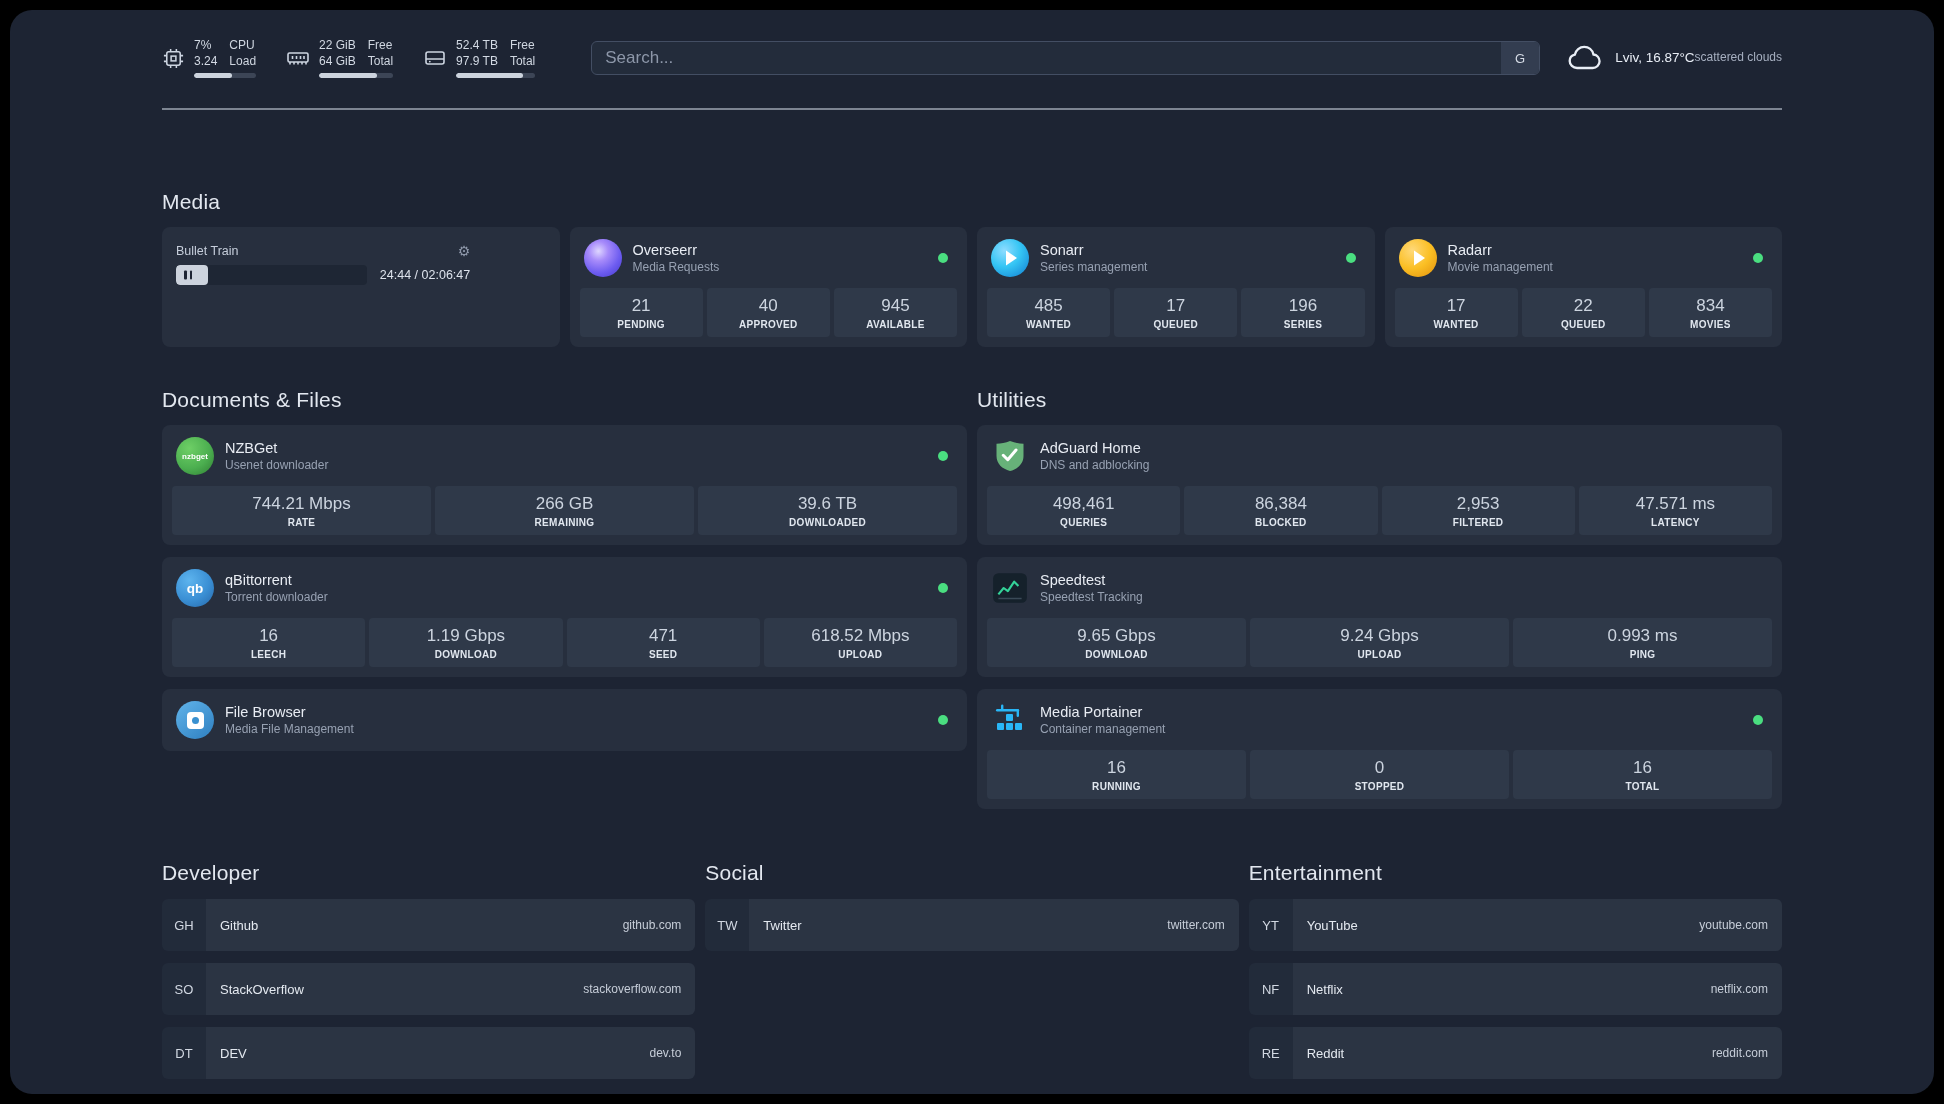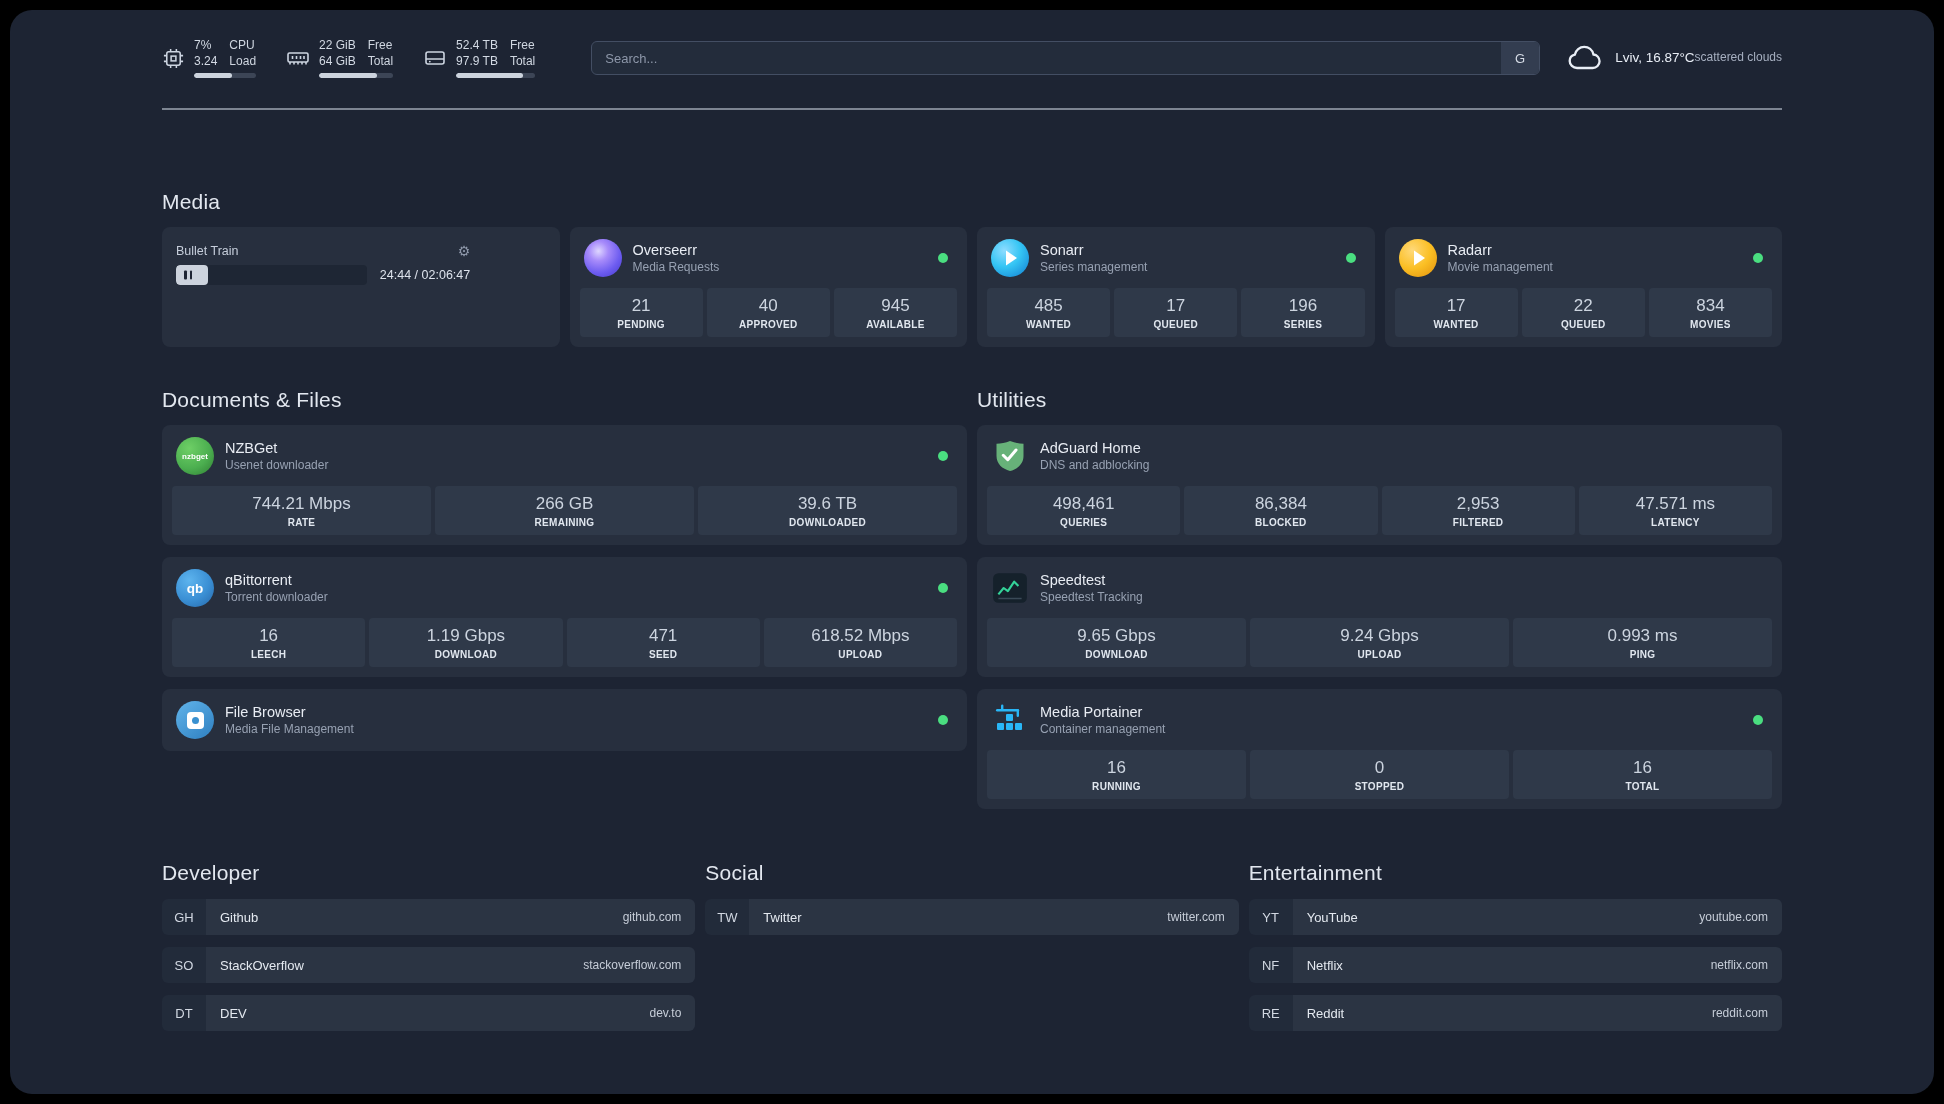--- a/index.html
+++ b/index.html
@@ -13,21 +13,21 @@
   .r-icon { color:#cdd5e1; display:flex; }
   .r-body { display:flex; flex-direction:column; }
   .r-cols { display:flex; gap:12px; }
   .r-col { display:flex; flex-direction:column; font-size:12px; color:#d3dae4; line-height:1.3; }
   .r-col.labels { color:#cfd6e0; }
   .r-bar { height:5px; background:#3c4556; border-radius:3px; margin-top:4px; position:relative; overflow:hidden; }
   .r-fill { position:absolute; left:0; top:0; bottom:0; background:#ccd3dd; border-radius:3px; display:block; }
 
   .searchwrap { flex:1; display:flex; margin:0 26px; position:relative; }
   .search-input { flex:1; height:34px; background:#232c3b; border:1px solid #434e63; border-radius:6px; padding:0 48px 0 13px;
-                  color:#22c55e; font-size:13px; font-family:"Liberation Sans",sans-serif; outline:none; }
+                  color:#22c55e; font-size:17px; font-family:"Liberation Sans",sans-serif; outline:none; }
   .search-input::placeholder { color:#8d97a9; }
   .search-btn { position:absolute; right:1px; top:1px; bottom:1px; width:38px; background:#333d50; border:none; border-radius:0 5px 5px 0;
                 color:#d6dce6; font-size:13px; cursor:pointer; font-family:"Liberation Sans",sans-serif; }
 
   .weather { display:flex; align-items:center; gap:11px; }
   .w-text { display:flex; line-height:1.35;justify-content:center; }
   .w-loc { font-size:13.5px; color:#e8edf5; }
   .w-cond { font-size:12px; color:#a6afc0; }
 
   .divider { margin-top:30px; border-bottom:2px solid rgba(222,230,242,0.5); }
@@ -76,21 +76,21 @@
   .p-row2 { display:flex; align-items:center; margin-top:7px; }
   .p-track { position:relative; flex:1; height:20px; background:#1e2634; border-radius:4px; overflow:hidden; cursor:pointer; }
   .p-fill { position:absolute; left:0; top:0; bottom:0; width:17%; background:#ccd3dd; border-radius:4px; }
   .p-pause { position:absolute; left:8px; top:50%; transform:translateY(-50%); display:flex; gap:3px; cursor:pointer; }
   .p-pause i { width:2.5px; height:9px; background:#1d2433; border-radius:1px; display:block; }
   .p-time { margin-left:13px; font-size:12.5px; color:#dde3ec; white-space:nowrap; }
 
   
   .links { display:grid; grid-template-columns:repeat(3,1fr); gap:10px; margin-top:52px; }
   .bm-list { display:flex; flex-direction:column; gap:12px; margin-top:14px; }
-  .bm-row { display:flex; height:36px; border-radius:6px; overflow:hidden; cursor:pointer; }
+  .bm-row { display:flex; height:52px; border-radius:6px; overflow:hidden; cursor:pointer; }
   .bm-abbr { width:44px; background:#222b3a; color:#d2d8e2; font-size:13px; display:flex; align-items:center; justify-content:center; }
   .bm-body { flex:1; background:#2b3443; display:flex; align-items:center; justify-content:space-between; padding:13px 14px; }
   .bm-name { font-size:13px; color:#e4e9f0; }
   .bm-url { font-size:12px; color:#c6cdd8; }
 </style>
 </head>
 <body>
 
 <div class="frame">
 <div class="content">

